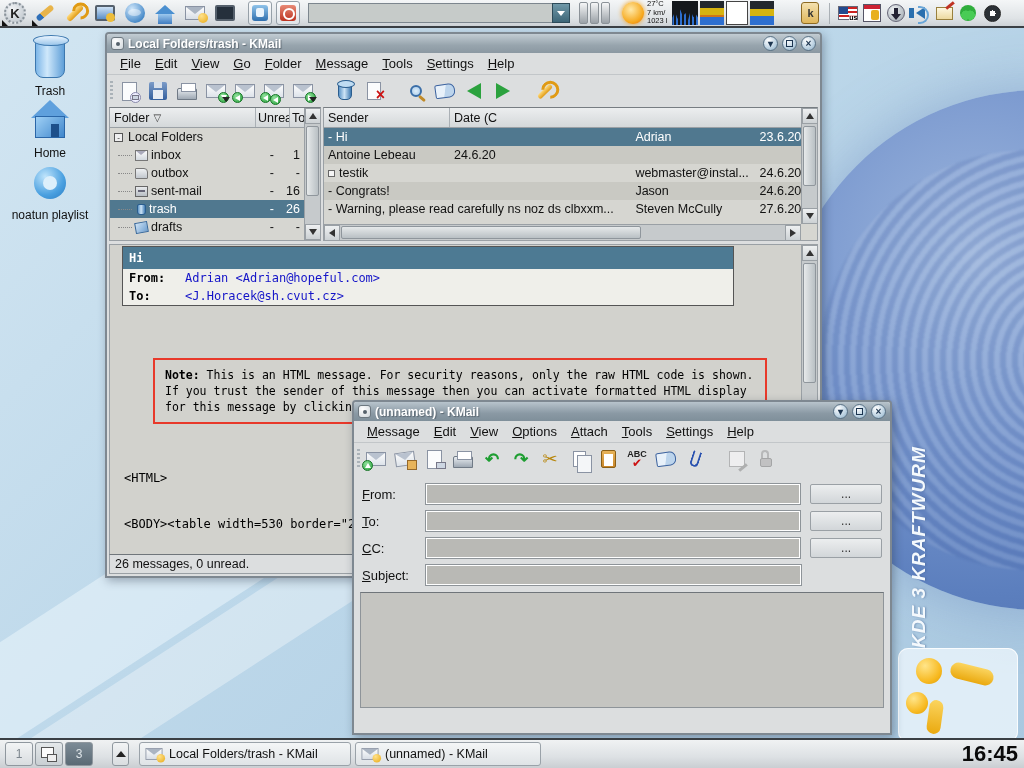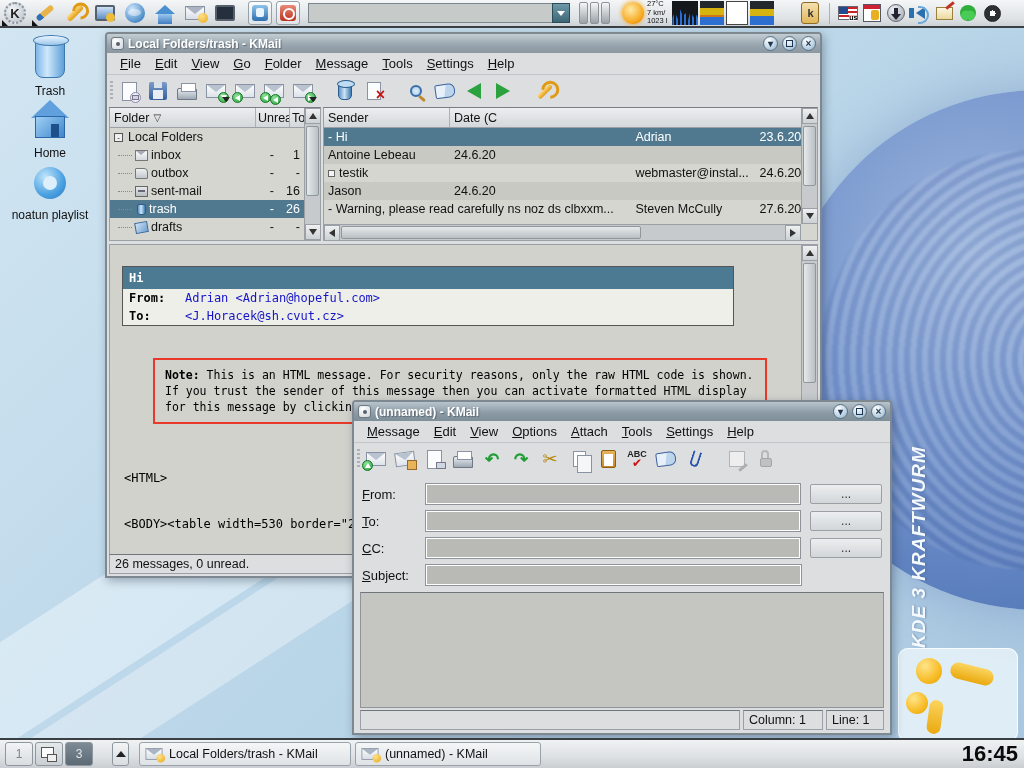--- a/index.html
+++ b/index.html
@@ -480,20 +480,21 @@
         </div>
         <div class="mrow">
           <div class="mcell c-subj">
               <span class="statusbox"></span>
               <span>testik</span>
             </div>
           <div class="mcell c-send">webmaster@instal...</div>
           <div class="mcell c-date">24.6.200</div>
         </div>
         <div class="mrow alt">
+          <div class="mcell c-subj">- Congrats!</div>
           <div class="mcell c-send">Jason</div>
           <div class="mcell c-date">24.6.200</div>
         </div>
         <div class="mrow">
           <div class="mcell c-subj">- Warning, please read carefully ns noz ds clbxxm...</div>
           <div class="mcell c-send">Steven McCully</div>
           <div class="mcell c-date">27.6.200</div>
         </div>
       </div>
       <div class="vscroll" style="bottom:16px;">
@@ -512,21 +513,21 @@
         <div class="thumb-h" style="width:300px;"></div>
         <div style="flex:1;"></div>
         <div class="sbtn">
             <div class="t-rt"></div>
           </div>
       </div>
     </div>
   </div>
 
   <div class="preview" style="top:210px;height:314px;">
-    <div class="pv-headerbox" style="left:12px;top:21px;width:612px;">
+    <div class="pv-headerbox" style="left:12px;top:1px;width:612px;">
       <div class="pv-band">Hi</div>
       <div class="pv-line">
           <span class="lab">From:</span>
           <span class="val link">Adrian &lt;Adrian@hopeful.com&gt;</span>
         </div>
       <div class="pv-line">
           <span class="lab">To:</span>
           <span class="val link">&lt;J.Horacek@sh.cvut.cz&gt;</span>
         </div>
     </div>
@@ -637,25 +638,20 @@
     <input class="finput" style="width: 375px;">
     <div class="dots-btn">...</div>
   </div>
   <div class="field-row" style="left:8px;top:163px;right:8px;">
     <span class="flabel">Subject:</span>
     <input class="finput" style="width: 375px;">
   </div>
 
   <div class="cbody" style="left:6px;top:190px;width:524px;height:116px;"></div>
 
-  <div class="statusbar" style="left:6px;right:6px;bottom:3px;">
-    <div class="sunken"></div>
-    <div class="sunken fit" style="width:80px;">Column: 1</div>
-    <div class="sunken fit" style="width:58px;">Line: 1</div>
-  </div>
 </div>
 
 <div class="top-panel">
   <div class="launcher">
       <div class="kgear">K</div>
       <div class="corner-arrow"></div>
     </div>
   <div class="launcher">
       <div class="brush"></div>
       <div class="corner-arrow"></div>

